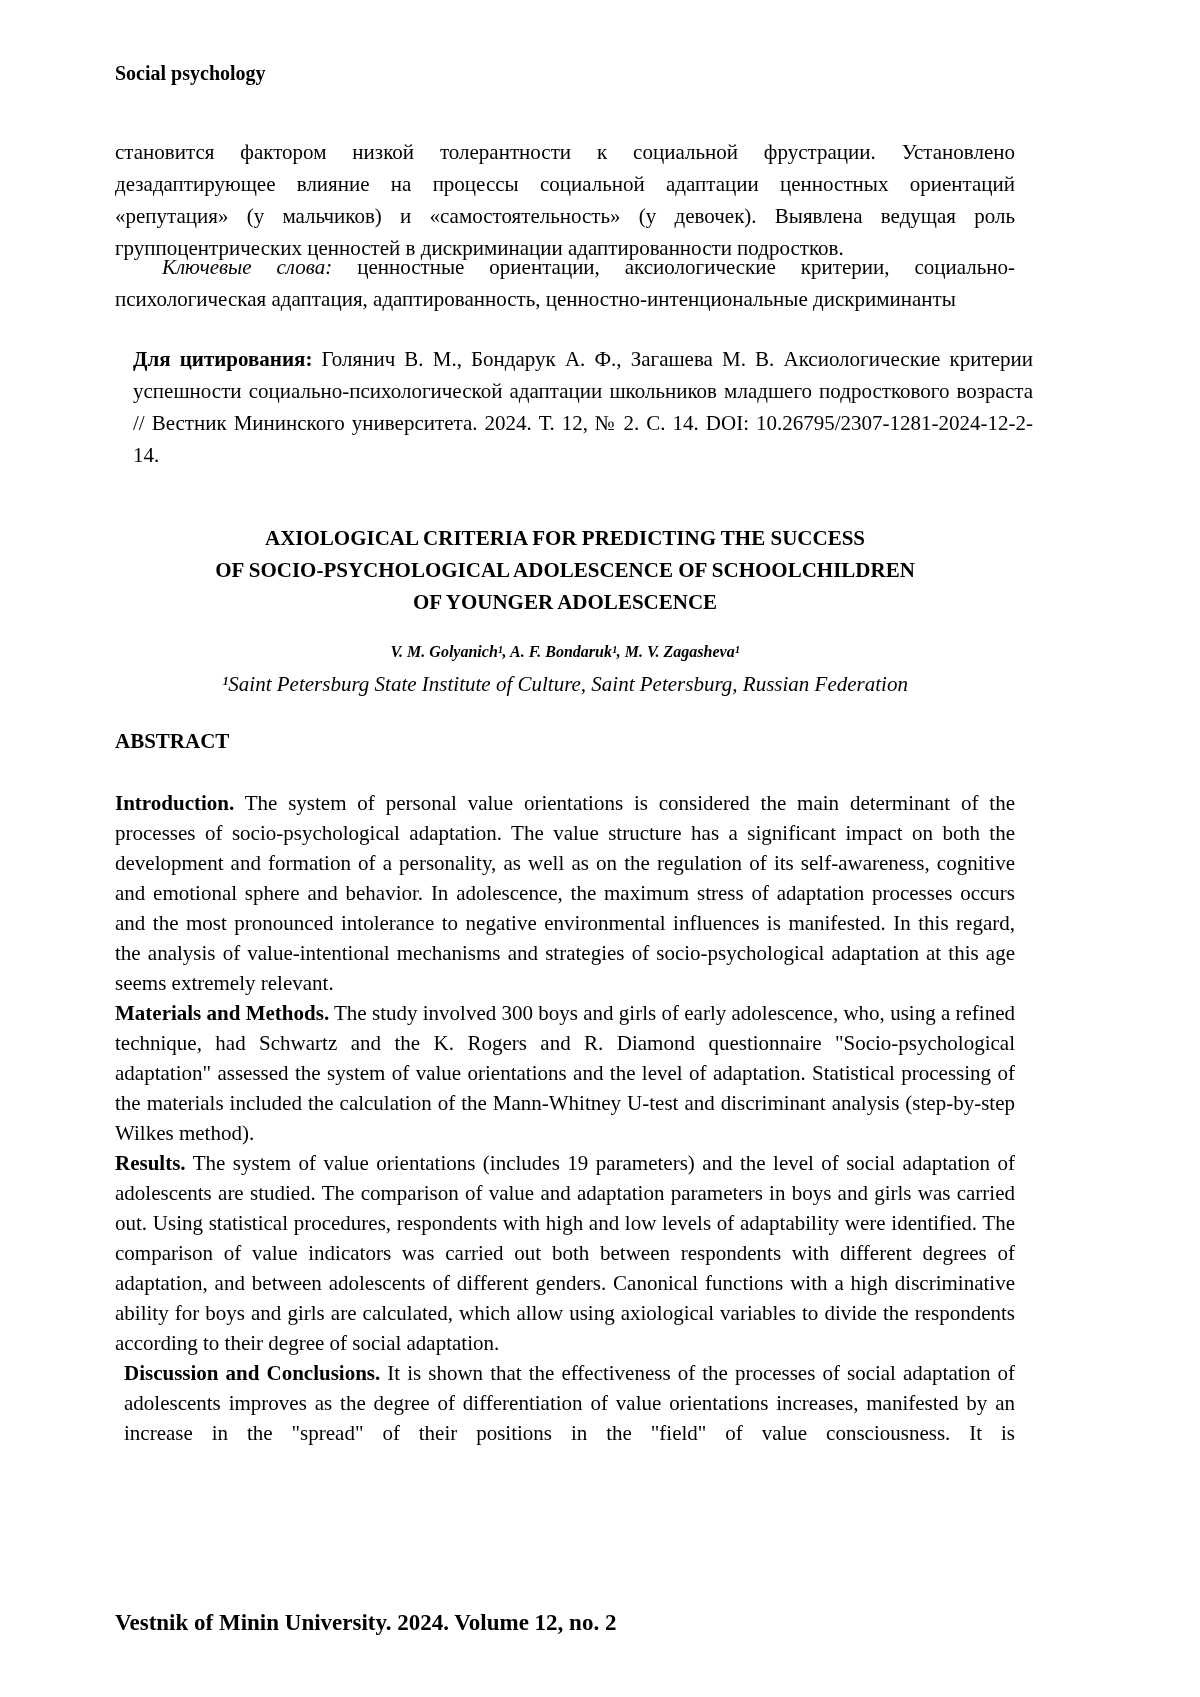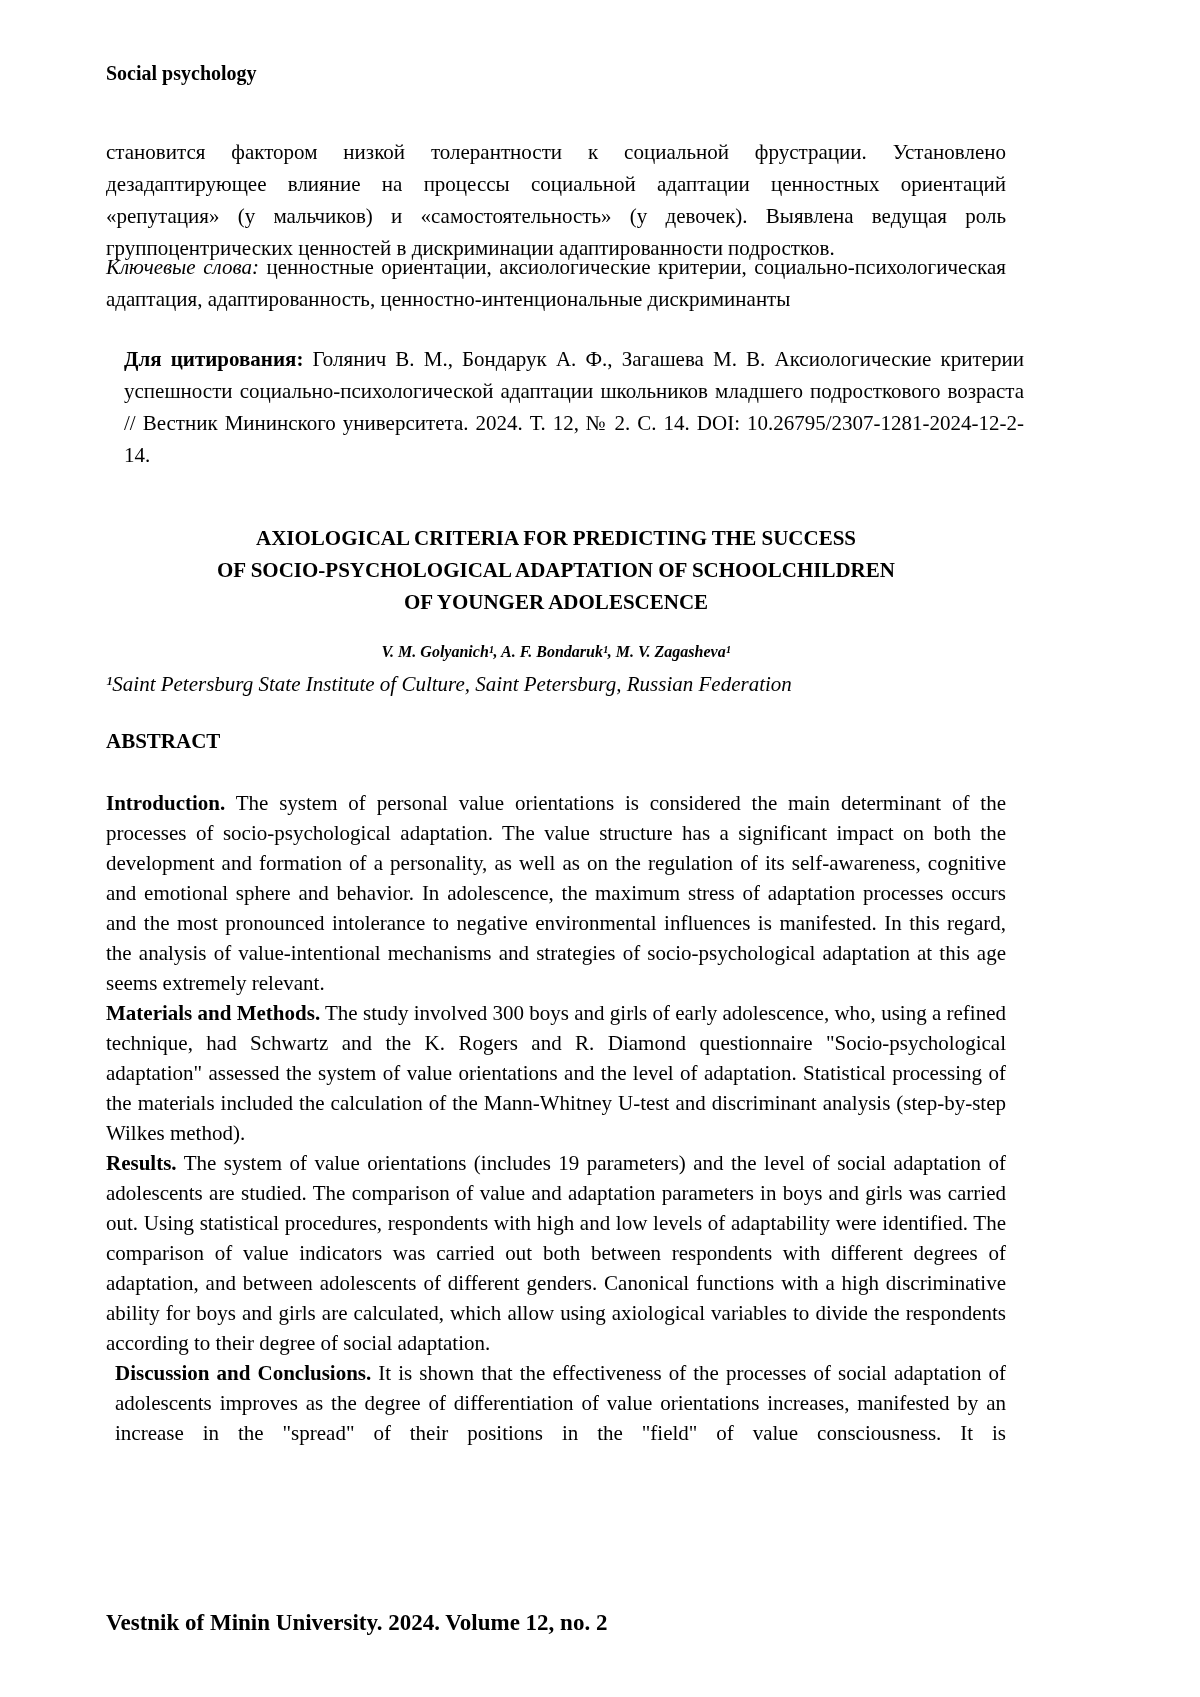--- a/index.html
+++ b/index.html
@@ -8,56 +8,57 @@
     position: relative;
     width: 1200px;
     height: 1697px;
     background: #ffffff;
     color: #000000;
     font-family: "Liberation Serif", serif;
     overflow: hidden;
   }
   .block {
     position: absolute;
-    left: 106px;
+    left: 115px;
     width: 900px;
   }
   .para {
     margin: 0;
     text-align: justify;
     font-size: 21px;
     line-height: 32px;
   }
   .running-head {
     top: 62px;
     font-weight: bold;
     font-size: 20px;
   }
   .p1 { top: 100px; margin-top: 36px; }
   .keywords { top: 251px; }
   .citation { top: 343px; margin-left: 18px; }
-  .lead-italic { font-style: italic; }
+  .lead-italic { font-style: italic; margin-left: 47px; }
   .lead-bold { font-weight: bold; }
   .title {
     top: 522px;
     text-align: center;
     font-weight: bold;
     font-size: 21px;
     line-height: 32px;
   }
   .authors {
     top: 636px;
     text-align: center;
     font-weight: bold;
     font-style: italic;
     font-size: 16px;
     line-height: 32px;
   }
   .affiliation {
     top: 668px;
+    text-align: center;
     font-style: italic;
     font-size: 21px;
     line-height: 32px;
   }
   .abstract-heading {
     top: 729px;
     font-weight: bold;
     font-size: 21px;
   }
   .abstract-body { top: 788px; }
@@ -77,21 +78,21 @@
   <div class="block running-head">Social psychology</div>
 
   <p class="block para p1">становится фактором низкой толерантности к социальной фрустрации. Установлено дезадаптирующее влияние на процессы социальной адаптации ценностных ориентаций «репутация» (у мальчиков) и «самостоятельность» (у девочек). Выявлена ведущая роль группоцентрических ценностей в дискриминации адаптированности подростков.</p>
 
   <p class="block para keywords"><span class="lead-italic">Ключевые слова:</span><span> ценностные ориентации, аксиологические критерии, социально-психологическая адаптация, адаптированность, ценностно-интенциональные дискриминанты</span></p>
 
   <p class="block para citation"><span class="lead-bold">Для цитирования:</span><span> Голянич В. М., Бондарук А. Ф., Загашева М. В. Аксиологические критерии успешности социально-психологической адаптации школьников младшего подросткового возраста // Вестник Мининского университета. 2024. Т. 12, № 2. С. 14. DOI: 10.26795/2307-1281-2024-12-2-14.</span></p>
 
   <div class="block title">
     <div>AXIOLOGICAL CRITERIA FOR PREDICTING THE SUCCESS</div>
-    <div>OF SOCIO-PSYCHOLOGICAL ADAPTATION OF SCHOOLCHILDREN</div>
+    <div>OF SOCIO-PSYCHOLOGICAL ADOLESCENCE OF SCHOOLCHILDREN</div>
     <div>OF YOUNGER ADOLESCENCE</div>
   </div>
 
   <div class="block authors">V. M. Golyanich¹, A. F. Bondaruk¹, M. V. Zagasheva¹</div>
 
   <div class="block affiliation">¹Saint Petersburg State Institute of Culture, Saint Petersburg, Russian Federation</div>
 
   <div class="block abstract-heading">ABSTRACT</div>
 
   <div class="block abstract-body">

